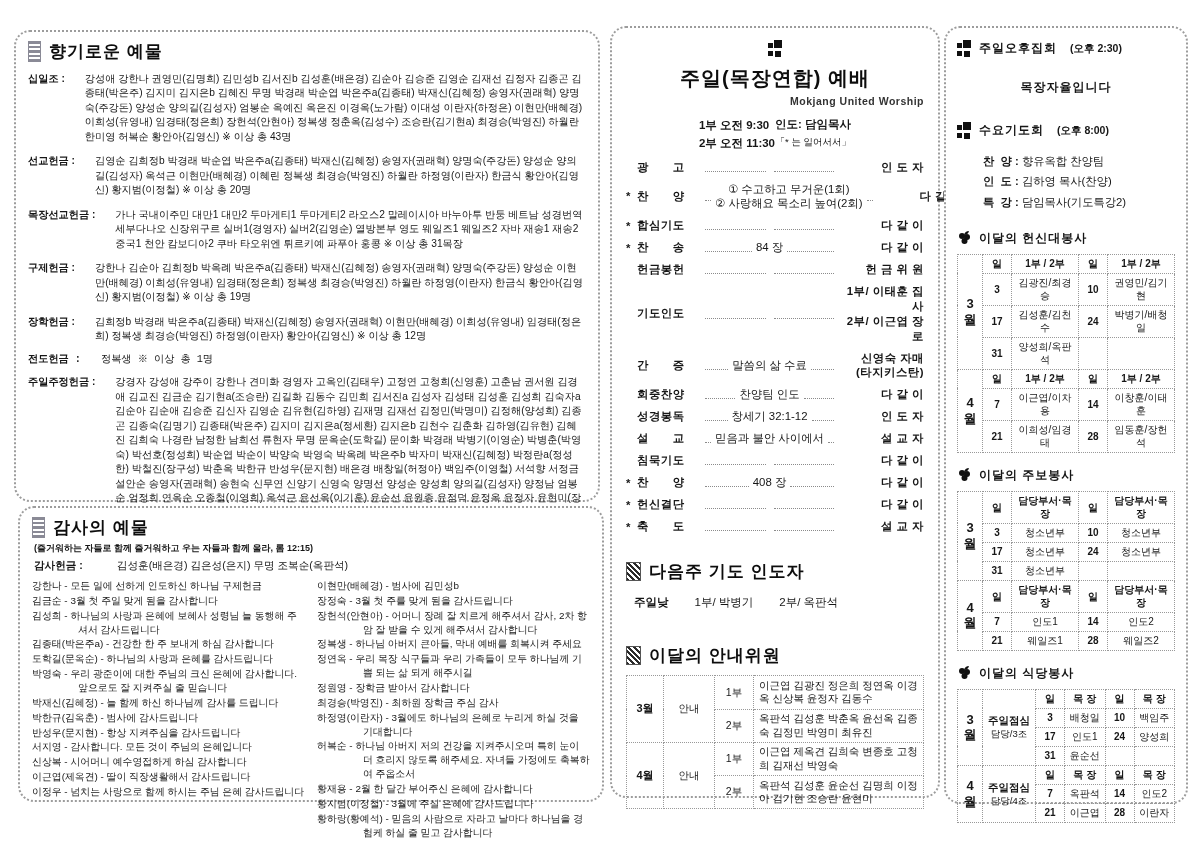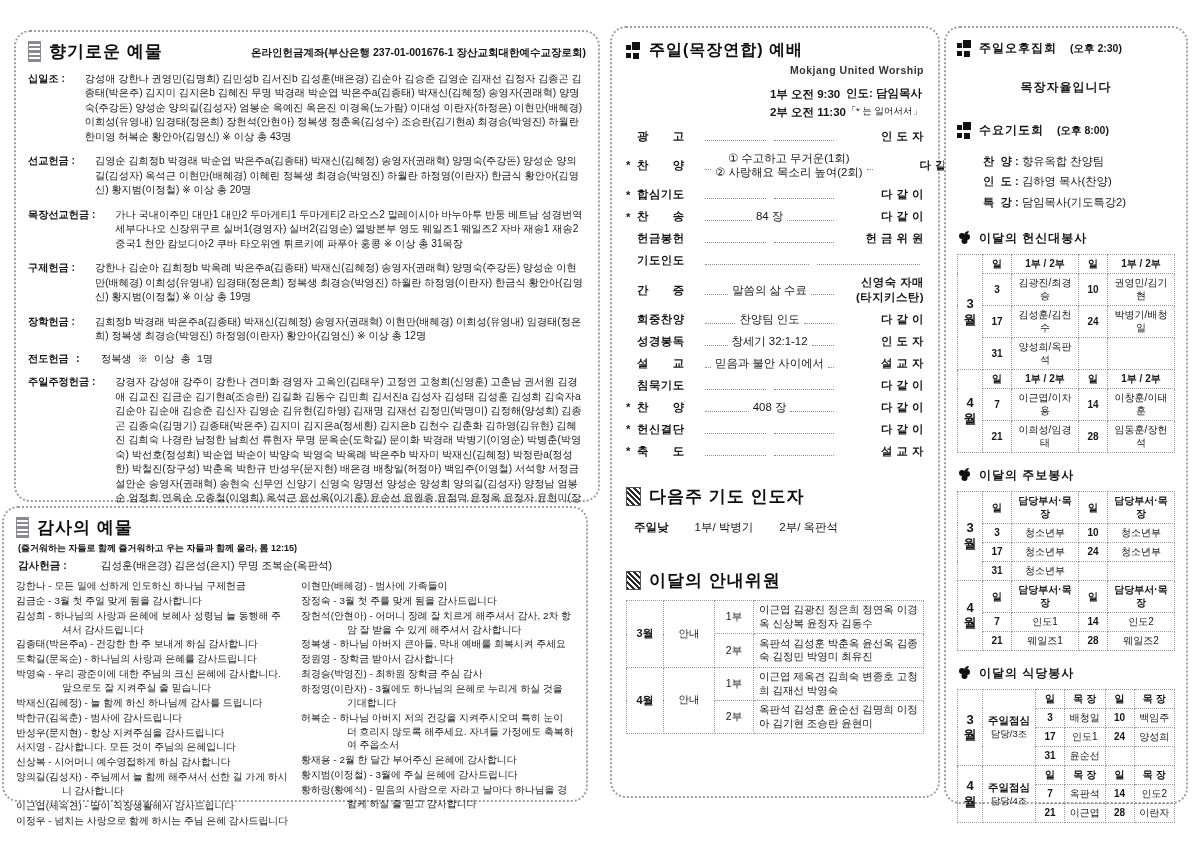--- a/index.html
+++ b/index.html
@@ -21,21 +21,21 @@
   .entry .lab{flex:0 0 auto;font-weight:bold;white-space:nowrap;margin-right:4px;}
   .entry .txt{flex:1 1 auto;}
   .thanks-sub{font-size:9px;font-weight:bold;margin:3px 0 4px 2px;}
   .thanks-line{display:flex;font-size:10.6px;margin:2px 0 6px 2px;gap:28px;}
   .thanks-line .lab{font-weight:bold;margin-right:6px;white-space:nowrap;}
   .thanks-cols{display:flex;gap:12px;}
   .tcol{flex:1 1 0;font-size:9.9px;line-height:1.4;}
   .titem{padding-left:46px;text-indent:-46px;margin-bottom:1px;}
   
   .sub-en{text-align:right;font-size:10.5px;font-weight:bold;color:#333;margin-top:3px;letter-spacing:.5px;}
-  .times{display:flex;justify-content:flex-end;align-items:flex-start;margin:10px 2px 6px 2px;}
+  .times{display:flex;justify-content:center;align-items:flex-start;margin:10px 2px 6px 2px;}
   .times .lft div{font-size:11.5px;font-weight:bold;line-height:1.55;}
   .times .rgt{text-align:right;}
   .times .rgt .ld{font-size:11.5px;font-weight:bold;}
   .times .rgt .st{font-size:9.5px;margin-top:4px;}
   .worow{display:flex;align-items:center;margin:7px 0;font-size:11.4px;}
   .wstar{flex:0 0 11px;font-weight:bold;}
   .wlabel{flex:0 0 64px;white-space:pre;font-weight:bold;letter-spacing:.5px;}
   .wlead{flex:1 1 10px;border-bottom:1.6px dotted #8b8b8b;height:.72em;margin:0 4px;min-width:6px;}
   .wcenter{flex:0 0 auto;max-width:158px;text-align:center;white-space:pre-line;line-height:1.3;}
   .wright{flex:0 0 86px;text-align:right;white-space:pre-line;font-weight:bold;letter-spacing:.5px;line-height:1.3;}
@@ -64,21 +64,20 @@
 <body>
 
 <div class="page">
 
   <div class="box" style="left:14px;top:30px;width:586px;height:472px;padding:8px 12px;">
     <div style="display:flex;align-items:flex-start;justify-content:space-between;">
       <div class="sec-head" style="font-size:17px;">
         <span class="bar-icon"></span>
         <span class="t">향기로운 예물</span>
       </div>
-      <div class="acct" style="margin-top:6px;">온라인헌금계좌(부산은행 237-01-001676-1 장산교회대한예수교장로회)</div>
     </div>
 
     <div class="entry" style="margin-top:9px;">
       <span class="lab">십일조 :</span>
       <span class="txt">강성애 강한나 권영민(김명희) 김민성b 김서진b 김성훈(배은경) 김순아 김승준 김영순 김재선 김정자 김종곤 김종태(박은주) 김지미 김지은b 김혜진 무명 박경래 박순엽 박은주a(김종태) 박재신(김혜정) 송영자(권래혁) 양명숙(주강돈) 양성순 양의길(김성자) 엄봉순 옥예진 옥은진 이경옥(노가람) 이대성 이란자(하정은) 이현만(배혜경) 이희성(유영내) 임경태(정은희) 장헌석(안현아) 정복생 정춘옥(김성수) 조승란(김기현a) 최경승(박영진) 하월란 한미영 허복순 황안아(김영신)  ※ 이상 총 43명</span>
     </div>
     <div class="entry" style="margin-top:10px;">
       <span class="lab">선교헌금 :</span>
       <span class="txt">김영순 김희정b 박경래 박순엽 박은주a(김종태) 박재신(김혜정) 송영자(권래혁) 양명숙(주강돈) 양성순 양의길(김성자) 옥석근 이현만(배혜경) 이혜린 정복생 최경승(박영진) 하월란 하정영(이란자) 한금식 황안아(김영신) 황지범(이정철)  ※ 이상 총 20명</span>
     </div>
@@ -97,21 +96,21 @@
     <div class="entry" style="margin-top:9px;font-family:Liberation Mono, monospace;">
       <span class="lab">전도헌금 :</span>
       <span class="txt">정복생 ※ 이상 총 1명</span>
     </div>
     <div class="entry" style="margin-top:8px;">
       <span class="lab">주일주정헌금 :</span>
       <span class="txt">강경자 강성애 강주이 강한나 견미화 경영자 고옥인(김태우) 고정연 고청희(신영훈) 고춘남 권서원 김경애 김교진 김금순 김기현a(조승란) 김길화 김동수 김민희 김서진a 김성자 김성태 김성훈 김성희 김숙자a 김순아 김순애 김승준 김신자 김영순 김유현(김하영) 김재명 김재선 김정민(박명미) 김정해(양성희) 김종곤 김종숙(김명기) 김종태(박은주) 김지미 김지은a(정세환) 김지은b 김천수 김춘화 김하영(김유현) 김혜진 김희숙 나경란 남정한 남희선 류현자 무명 문옥순(도학길) 문이화 박경래 박병기(이영순) 박병춘(박영숙) 박선호(정성희) 박순엽 박순이 박양숙 박영숙 박옥례 박은주b 박자미 박재신(김혜정) 박정란a(정성한) 박철진(장구성) 박춘옥 박한규 반성우(문지현) 배은경 배창일(허정아) 백임주(이영철) 서석향 서정금 설안순 송영자(권래혁) 송현숙 신무연 신양기 신영숙 양명선 양성순 양성희 양의길(김성자) 양정남 엄봉순 엄정희 연옥순 오종철(이영희) 옥석근 윤선옥(이기훈) 윤순선 윤원종 윤점덕 윤정옥 윤정자 윤현미(장희진) 이경애 이경옥(노가람) 이귀연 이근엽 이단비 이란자 이명선 이미애 이복남 이상현(장희정) 이순덕 이옥순 이은정 이이순 이정우 이종원 이창훈b(박숙정) 이태훈(조미숙) 이하민 이현만(배혜경) 이혜린 이희성(유영내) 임경태(정은희) 임동훈(김지미) 임상준 임초자(이용시) 장성용 장예은 정현석(안현아) 장훈 전영호(박보라) 전창우(이정아) 전해빈 정민태 정명호(장영진) 정복생 정성한(박정란a) 정연옥 정원영 정윤기(박춘옥) 정정순 제옥견 조관익 조복순 주강돈(양명숙) 최경승(박영진) 최광진(김혜진) 최랑호(김민숙) 최유진(최석태) 최정숙 최춘자 하월란 하정영(이란자) 하정은(이란자) 한금식 한복순 허복순 황금숙 황안아(김영신) 황재용 황지범(이정철) 황현해(김혁수)  ※ 이상 총 162명</span>
     </div>
   </div>
 
-  <div class="box" style="left:2px;top:506px;width:586px;height:296px;padding:8px 12px;">
+  <div class="box" style="left:18px;top:506px;width:586px;height:296px;padding:8px 12px;">
     <div class="sec-head" style="font-size:17px;">
       <span class="bar-icon"></span>
       <span class="t">감사의 예물</span>
     </div>
     <div class="thanks-sub">(즐거워하는 자들로 함께 즐거워하고 우는 자들과 함께 울라, 롬 12:15)</div>
     <div class="thanks-line">
       <span class="lab">감사헌금 :</span>
       <span>김성훈(배은경)  김은성(은지)  무명  조복순(옥판석)</span>
     </div>
     <div class="thanks-cols">
@@ -120,43 +119,43 @@
         <div class="titem">김금순 - 3월 첫 주일 맞게 됨을 감사합니다</div>
         <div class="titem">김성희 - 하나님의 사랑과 은혜에 보혜사 성령님 늘 동행해 주셔서 감사드립니다</div>
         <div class="titem">김종태(박은주a) - 건강한 한 주 보내게 하심 감사합니다</div>
         <div class="titem">도학길(문옥순) - 하나님의 사랑과 은혜를 감사드립니다</div>
         <div class="titem">박영숙 - 우리 광준이에 대한 주님의 크신 은혜에 감사합니다. 앞으로도 잘 지켜주실 줄 믿습니다</div>
         <div class="titem">박재신(김혜정) - 늘 함께 하신 하나님께 감사를 드립니다</div>
         <div class="titem">박한규(김옥춘) - 범사에 감사드립니다</div>
         <div class="titem">반성우(문지현) - 항상 지켜주심을 감사드립니다</div>
         <div class="titem">서지영 - 감사합니다. 모든 것이 주님의 은혜입니다</div>
         <div class="titem">신상복 - 시어머니 예수영접하게 하심 감사합니다</div>
-        <div class="titem">양의길(김성자) - 주님께서 늘 함께 해주셔서 선한 길 가게 하시니 감사합니다</div>
         <div class="titem">이근엽(제옥견) - 딸이 직장생활해서 감사드립니다</div>
         <div class="titem">이정우 - 넘치는 사랑으로 함께 하시는 주님 은혜 감사드립니다</div>
       </div>
       <div class="tcol">
-        <div class="titem">이현만(배혜경) - 범사에 가족들이</div>
+        <div class="titem">이현만(배혜경) - 범사에 김민성b</div>
         <div class="titem">장정숙 - 3월 첫 주를 맞게 됨을 감사드립니다</div>
         <div class="titem">장헌석(안현아) - 어머니 장례 잘 치르게 해주셔서 감사, 2차 항암 잘 받을 수 있게 해주셔서 감사합니다</div>
         <div class="titem">정복생 - 하나님 아버지 큰아들, 막내 예배를 회복시켜 주세요</div>
+        <div class="titem">정연옥 - 우리 목장 식구들과 우리 가족들이 모두 하나님께 기쁨 되는 삶 되게 해주시길</div>
         <div class="titem">정원영 - 장학금 받아서 감사합니다</div>
         <div class="titem">최경승(박영진) - 최하원 장학금 주심 감사</div>
         <div class="titem">하정영(이란자) - 3월에도 하나님의 은혜로 누리게 하실 것을 기대합니다</div>
         <div class="titem">허복순 - 하나님 아버지 저의 건강을 지켜주시오며 특히 눈이 더 흐리지 않도록 해주세요. 자녀들 가정에도 축복하여 주옵소서</div>
         <div class="titem">황재용 - 2월 한 달간 부어주신 은혜에 감사합니다</div>
         <div class="titem">황지범(이정철) - 3월에 주실 은혜에 감사드립니다</div>
         <div class="titem">황하랑(황예석) - 믿음의 사람으로 자라고 날마다 하나님을 경험케 하실 줄 믿고 감사합니다</div>
 
       </div>
     </div>
   </div>
 
   <div class="box" style="left:610px;top:26px;width:330px;height:772px;padding:12px 14px;">
-    <div class="sec-head" style="font-size:16px;">
+    <div class="sec-head" style="font-size:20px;flex-direction:column;">
       <span class="dice-icon"></span>
       <span class="t">주일(목장연합) 예배</span>
     </div>
     <div class="sub-en">Mokjang United Worship</div>
 
     <div class="times">
       <div class="lft">
         <div>1부 오전  9:30</div>
         <div>2부 오전 11:30</div>
       </div>
@@ -206,20 +205,22 @@
         <span class="wcenter"></span>
         <span class="wlead"></span>
         <span class="wright">헌 금 위 원</span>
       </div>
     <div class="worow">
         <span class="wstar"></span>
         <span class="wlabel">기도인도</span>
         <span class="wlead"></span>
         <span class="wcenter"></span>
         <span class="wlead"></span>
+        <span class="wright">1부/ 이태훈 집사
+2부/ 이근엽 장로</span>
       </div>
     <div class="worow">
         <span class="wstar"></span>
         <span class="wlabel">간　　증</span>
         <span class="wlead"></span>
         <span class="wcenter">말씀의 삶 수료</span>
         <span class="wlead"></span>
         <span class="wright">신영숙 자매
 (타지키스탄)</span>
       </div>

